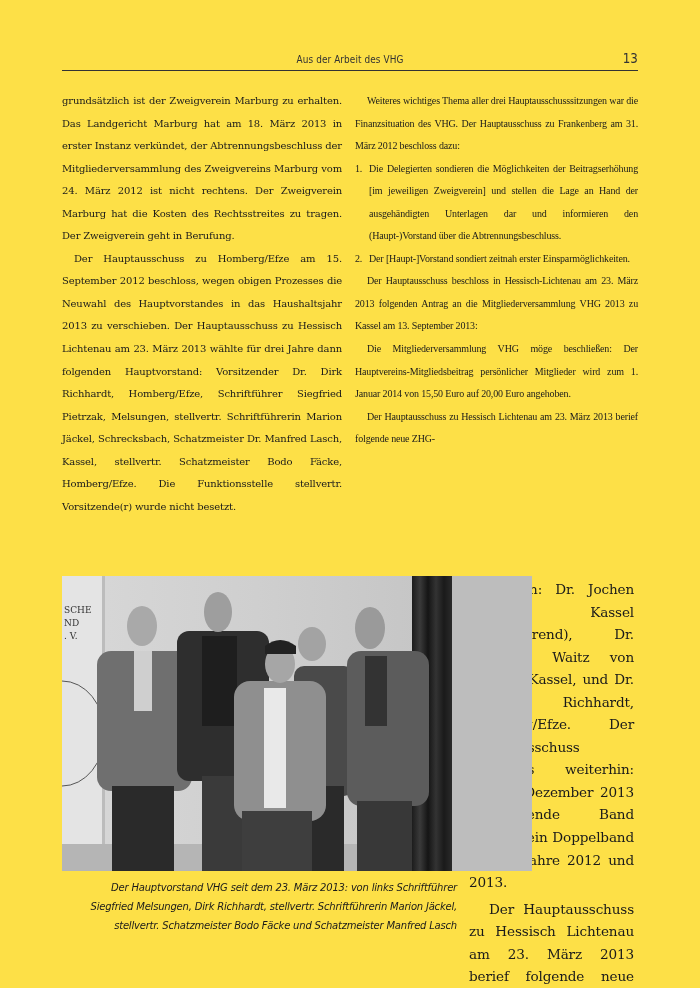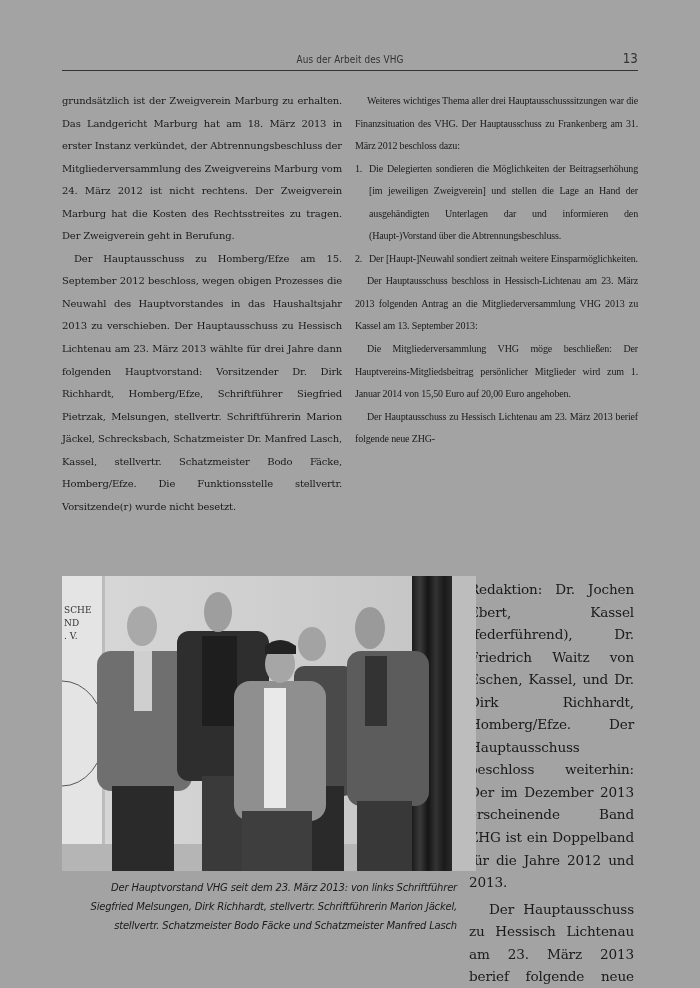--- a/index.html
+++ b/index.html
@@ -1,17 +1,17 @@
 <!DOCTYPE html>
 <html><head>
 <meta charset="utf-8">
 <style>
   html, body { margin: 0; padding: 0; background: #ffffff; }
   body { width: 700px; height: 988px; position: relative; overflow: hidden; color: #1a1a1a; }
-  .page { position: absolute; left: 0; top: 0; width: 700px; height: 988px; background: #a3a3a3; }
+  .page { position: absolute; left: 0; top: 0; width: 700px; height: 988px; background: #fde047; }
 
   .running-head {
     position: absolute; left: 62px; top: 48px; width: 576px; height: 22px;
     border-bottom: 1px solid #333;
     font-family: "DejaVu Sans", sans-serif; font-size: 10.5px; color: #333;
   }
   .running-head .title { position: absolute; left: 0; right: 0; top: 5px; text-align: center; transform: scaleX(0.85); letter-spacing: 0.1px; }
   .running-head .pageno { position: absolute; right: 0; top: 2px; font-size: 14px; transform: scaleX(0.85); transform-origin: right; }
 
   .col {
@@ -28,21 +28,21 @@
   .ol { margin: 0; padding: 0; list-style: none; }
   .ol li { position: relative; padding-left: 14px; }
   .ol li .num { position: absolute; left: 0; top: 0; }
 
   .wrap-block { position: absolute; left: 465px; top: 574px; width: 173px;
     font-family: "DejaVu Serif", serif; font-size: 13.6px; line-height: 22.55px;
     text-align: justify; letter-spacing: -0.15px; }
   .wrap-block p { margin: 4px; }
   .wrap-block p.indent { text-indent: 20px; }
 
-  .figure { position: absolute; left: 62px; top: 576px; width: 414px; height: 295px; overflow: hidden; background: #bdbdbd; }
+  .figure { position: absolute; left: 62px; top: 576px; width: 470px; height: 295px; overflow: hidden; background: #bdbdbd; }
   .caption {
     position: absolute; left: 62px; top: 878px; width: 395px;
     font-family: "DejaVu Sans", sans-serif; font-style: italic; font-size: 10px; line-height: 19px;
     color: #1a1a1a; letter-spacing: -0.2px; text-align: right;
   }
   .line { display: block; white-space: nowrap; }
 </style>
 </head>
 <body>
 
@@ -60,21 +60,21 @@
 
   <div class="col col-right">
     <p class="indent">Weiteres wichtiges Thema aller drei Hauptausschusssitzungen war die Finanzsituation des VHG. Der Hauptausschuss zu Frankenberg am 31. März 2012 beschloss dazu:</p>
     <ul class="ol">
       <li>
         <span class="num">1.</span>
         <span>Die Delegierten sondieren die Möglichkeiten der Beitragserhöhung [im jeweiligen Zweigverein] und stellen die Lage an Hand der ausgehändigten Unterlagen dar und informieren den (Haupt-)Vorstand über die Abtrennungsbeschluss.</span>
       </li>
       <li>
         <span class="num">2.</span>
-        <span>Der [Haupt-]Neuwahl sondiert zeitnah weitere Einsparmöglichkeiten.</span>
+        <span>Der [Haupt-]Vorstand sondiert zeitnah erster Einsparmöglichkeiten.</span>
       </li>
     </ul>
     <p class="indent">Der Hauptausschuss beschloss in Hessisch-Lichtenau am 23. März 2013 folgenden Antrag an die Mitgliederversammlung VHG 2013 zu Kassel am 13. September 2013:</p>
     <p class="indent">Die Mitgliederversammlung VHG möge beschließen: Der Hauptvereins-Mitgliedsbeitrag persönlicher Mitglieder wird zum 1. Januar 2014 von 15,50 Euro auf 20,00 Euro angehoben.</p>
     <p class="indent">Der Hauptausschuss zu Hessisch Lichtenau am 23. März 2013 berief folgende neue ZHG-</p>
   </div>
 
   <div class="wrap-block">
     <p>Redaktion: Dr. Jochen Ebert, Kassel (federführend), Dr. Friedrich Waitz von Eschen, Kassel, und Dr. Dirk Richhardt, Homberg/Efze. Der Hauptausschuss beschloss weiterhin: Der im Dezember 2013 erscheinende Band ZHG ist ein Doppelband für die Jahre 2012 und 2013.</p>
     <p class="indent">Der Hauptausschuss zu Hessisch Lichtenau am 23. März 2013 berief folgende neue MHG-Redaktion: Dr. Hans-Jürgen Kahlfuß, Baunatal, und Markus Kothe M.A., Helsa.</p>

